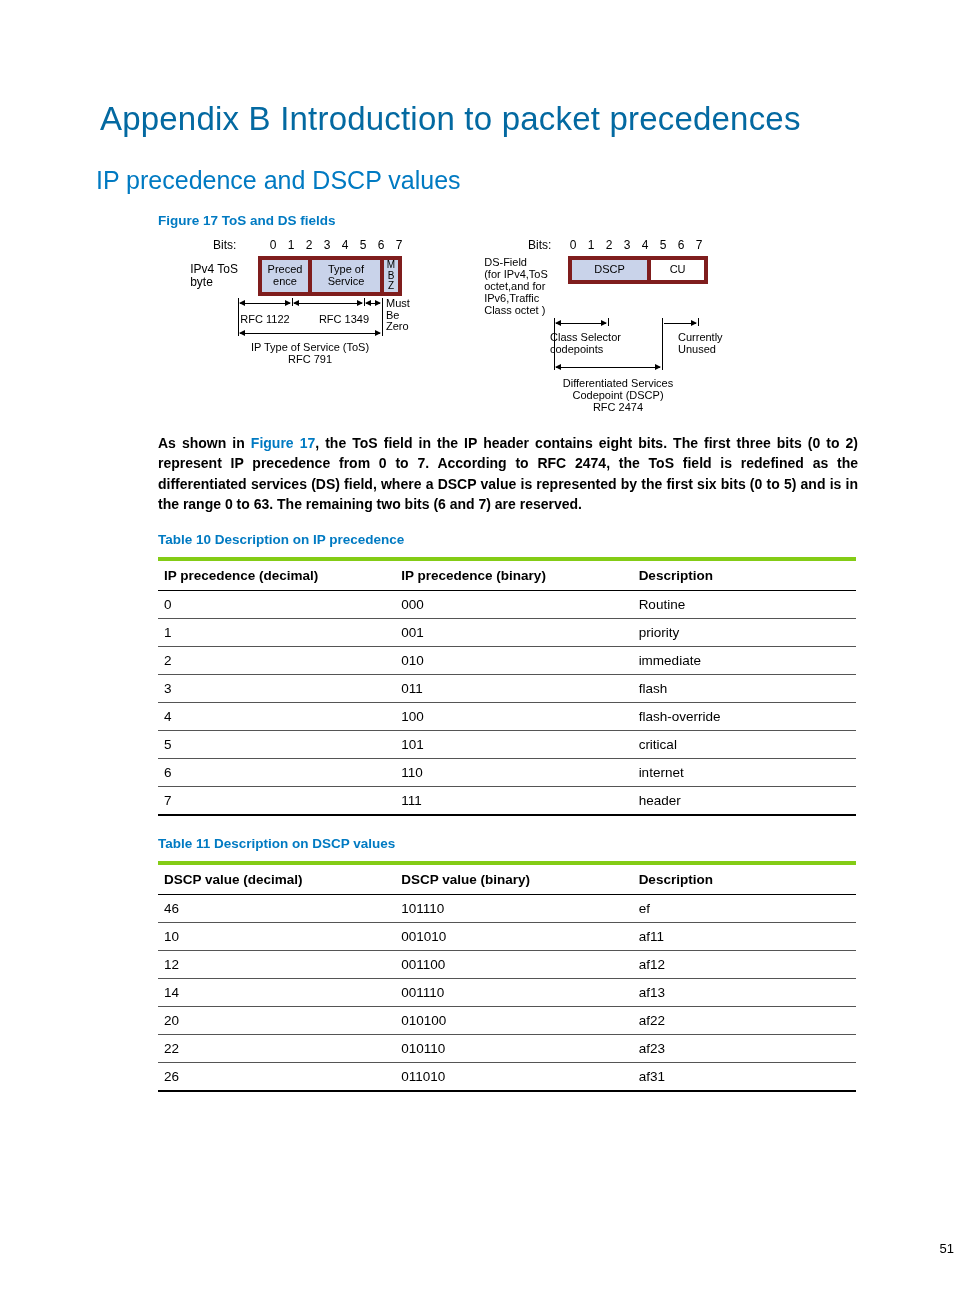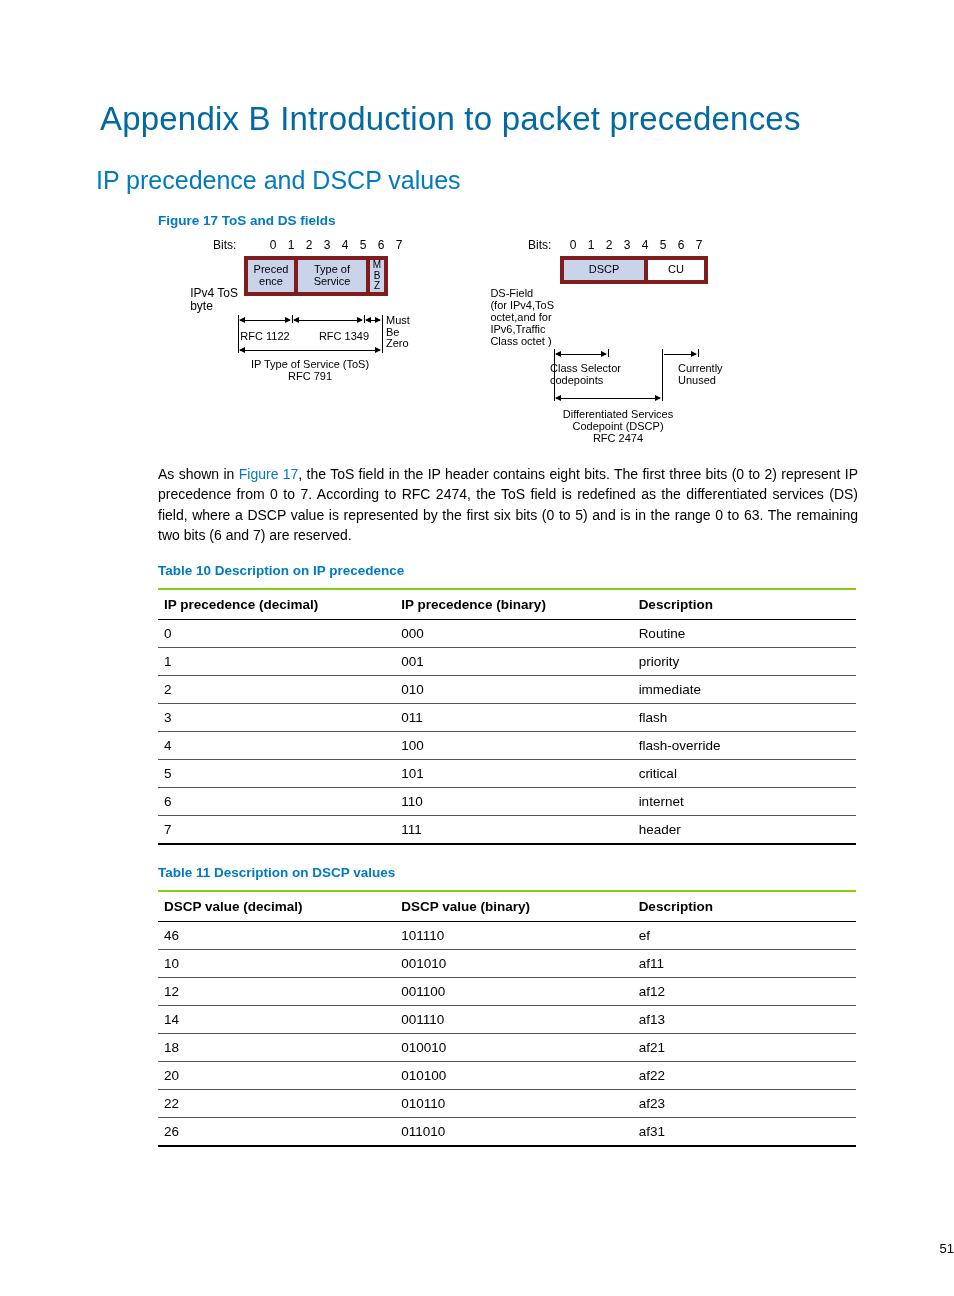--- a/index.html
+++ b/index.html
@@ -50,21 +50,21 @@
   .bitrow {
     display: flex;
     align-items: baseline;
     margin-bottom: 4px;
     justify-content: space-between;
   }
   .bitrow .lbl { font-size: 12px; margin-right: 4px; }
   .bitrow .bits { display: flex; }
   .bitrow .bits span { width: 18px; text-align: center; font-size: 12px; }
   .boxrow { display: flex; align-items: stretch; }
-  .boxrow .side { display:flex; align-items:center; justify-content:flex-end; padding-right:6px; font-size:12px; line-height:1.1;margin-top:31px;}
+  .boxrow .side { display:flex; align-items:center; justify-content:flex-end; padding-right:20px; font-size:12px; line-height:1.1;}
   .cell {
     border: 4px solid #7f1d1d;
     box-sizing: border-box;
     display: flex;
     align-items: center;
     justify-content: center;
     text-align: center;
     font-size: 11px;
     line-height: 1.05;
     padding: 2px 1px;
@@ -80,30 +80,31 @@
   .dbl-arrow::before{ left:-1px; border-right:6px solid #000;}
   .dbl-arrow::after{ right:-1px; border-left:6px solid #000;}
   .r-arrow::before{ display:none; }
   .tick { position:absolute; width:1px; height:6px; background:#000; top:-3px;}
   .ann { position:absolute; font-size:11px; line-height:1.05; text-align:center;}
   .body-text {
     font-size: 14px;
     line-height: 1.45;
     margin: 16px 0 18px 62px;
     text-align: justify;
+    font-weight: bold;
   }
   .body-text .link { color:#007ac2; }
   table.data {
     width: 698px;
     margin-left: 62px;
     border-collapse: collapse;
     font-size: 13.5px;
     margin-bottom: 20px;
   }
-  table.data thead tr { border-top: 2px solid #84cc16; border-bottom: 1.5px solid #000; }
+  table.data thead tr { border-top: 4px solid #84cc16; border-bottom: 1.5px solid #000; }
   table.data th {
     text-align: left;
     font-weight: 600;
     padding: 7px 6px 7px 6px;
   }
   table.data td {
     border-bottom: 1px solid #555;
     padding: 6px 6px;
   }
   table.data tbody tr:last-child td { border-bottom: 2px solid #000; }
@@ -278,25 +279,20 @@
           <td>12</td>
           <td>001100</td>
           <td>af12</td>
         </tr>
         <tr>
           <td>14</td>
           <td>001110</td>
           <td>af13</td>
         </tr>
         <tr>
-          <td>18</td>
-          <td>010010</td>
-          <td>af21</td>
-        </tr>
-        <tr>
           <td>20</td>
           <td>010100</td>
           <td>af22</td>
         </tr>
         <tr>
           <td>22</td>
           <td>010110</td>
           <td>af23</td>
         </tr>
         <tr>

